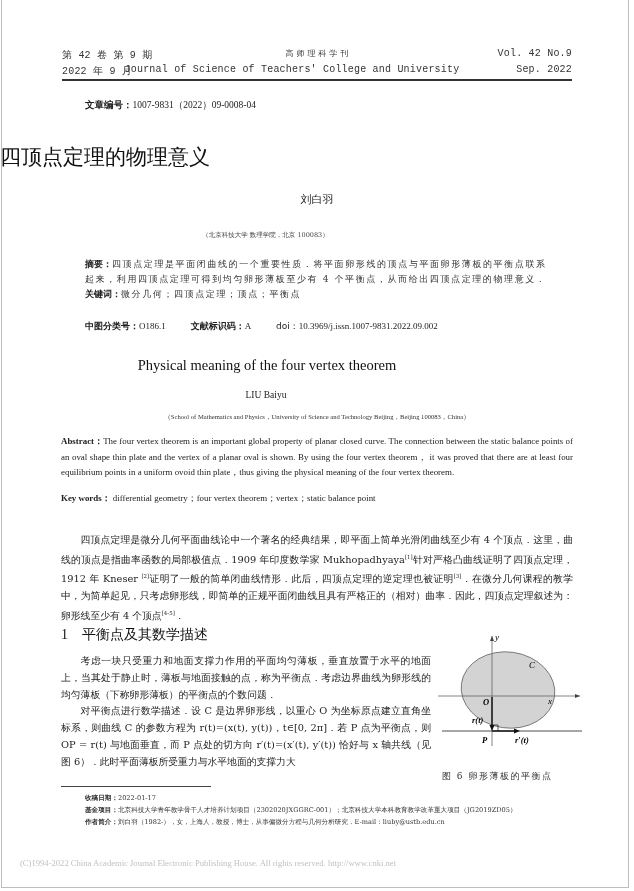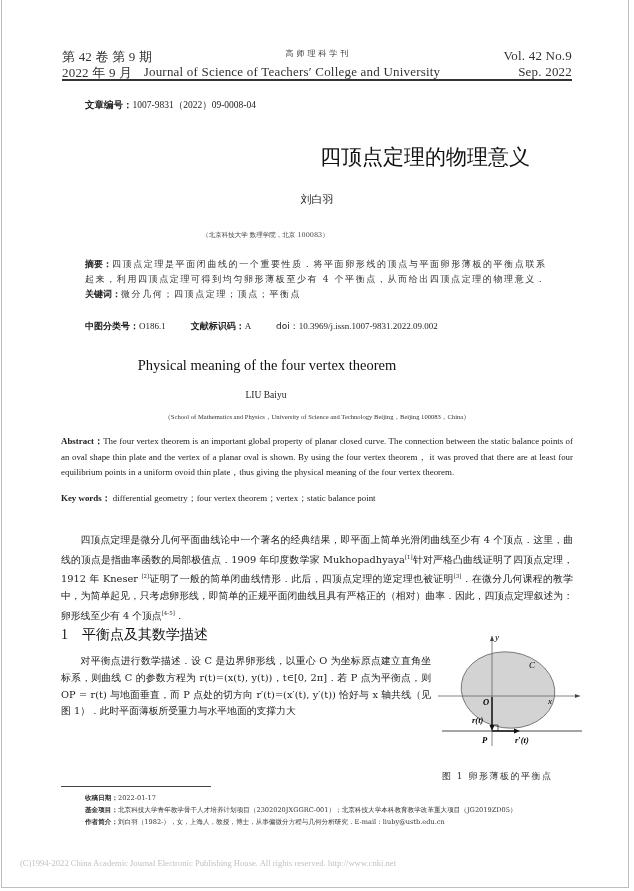--- a/index.html
+++ b/index.html
@@ -1,24 +1,24 @@
 <!DOCTYPE html>
 <html><head>
 <meta charset="utf-8">
 <style>
   html, body { margin:0; padding:0; background:#fff; }
   body { width:634px; height:891px; position:relative; overflow:hidden; font-family:"DejaVu Serif", serif; color:#222; }
   .frame { position:absolute; left:1px; top:-2px; width:628px; height:890px; border:1px solid #bdbdbd; border-top:none; box-sizing:border-box; }
   .abs { position:absolute; white-space:nowrap; }
-  .hdr { font-size:13px; color:#333; letter-spacing:0.2px; font-family:Liberation Serif, serif; }
+  .hdr { font-size:10px; color:#333; letter-spacing:0.2px; font-family:Liberation Mono, monospace; }
   .hdr-rule { position:absolute; left:62px; top:79px; width:510px; height:1.6px; background:#333; }
   .serif { font-family:"Liberation Serif", serif; }
   .art-no { left:85px; top:99px; font-size:9.5px; }
   .art-no .lbl { font-family:"DejaVu Sans", sans-serif; font-weight:bold; }
-  .title-cn { left:0; width:530px; top:143px; text-align:right; font-size:21px; font-family:"DejaVu Serif", serif; color:#111; }
+  .title-cn { left:0; width:530px; top:143px; text-align:left; font-size:21px; font-family:"DejaVu Serif", serif; color:#111; }
   .author-cn { left:0; width:634px; top:192px; text-align:center; font-size:11px; }
   .affil-cn { left:0; width:531px; top:231px; text-align:center; font-size:6.5px; color:#444; }
   .absblock { left:85px; width:470px; top:257px; font-size:9px; line-height:15px; white-space:normal; color:#333; }
   .absblock .lbl { font-family:"DejaVu Sans", sans-serif; font-weight:bold; color:#222; }
   .absblock .body { letter-spacing:1.6px; font-family:"DejaVu Serif", serif; }
   .meta { left:85px; top:320px; font-size:9px; }
   .meta .lbl { font-family:"DejaVu Sans", sans-serif; font-weight:bold; }
   .meta .val { font-family:"Liberation Serif", serif; margin-right:22px; }
   .meta .doi { font-family:"DejaVu Sans", sans-serif; }
   .title-en { left:0; width:534px; top:357px; text-align:center; font-size:14.5px; font-family:"Liberation Serif", serif; color:#111; }
@@ -87,21 +87,22 @@
 </div>
 
 <div class="abs intro">
   <p><span>四顶点定理是微分几何平面曲线论中一个著名的经典结果，即平面上简单光滑闭曲线至少有 4 个顶点．这里，曲线的顶点是指曲率函数的局部极值点．1909 年印度数学家 Mukhopadhyaya</span><sup>[1]</sup><span>针对严格凸曲线证明了四顶点定理，1912 年 Kneser </span><sup>[2]</sup><span>证明了一般的简单闭曲线情形．此后，四顶点定理的逆定理也被证明</span><sup>[3]</sup><span>．在微分几何课程的教学中，为简单起见，只考虑卵形线，即简单的正规平面闭曲线且具有严格正的（相对）曲率．因此，四顶点定理叙述为：卵形线至少有 4 个顶点</span><sup>[4-5]</sup><span>．</span></p>
 </div>
 
 <div class="abs sec">
   <span class="num">1</span><span>平衡点及其数学描述</span>
 </div>
 <div class="abs body2">
-  <p>对平衡点进行数学描述．设 C 是边界卵形线，以重心 O 为坐标原点建立直角坐标系，则曲线 C 的参数方程为 r(t)=(x(t), y(t))，t∈[0, 2π]．若 P 点为平衡点，则 OP = r(t) 与地面垂直，而 P 点处的切方向 r′(t)=(x′(t), y′(t)) 恰好与 x 轴共线（见图 1）．此时平面薄板所受重力与水平地面的支撑力大</p>
+  <p>考虑一块只受重力和地面支撑力作用的平面均匀薄板，垂直放置于水平的地面上，当其处于静止时，薄板与地面接触的点，称为平衡点．考虑边界曲线为卵形线的均匀薄板（下称卵形薄板）的平衡点的个数问题．</p>
+  <p>对平衡点进行数学描述．设 C 是边界卵形线，以重心 O 为坐标原点建立直角坐标系，则曲线 C 的参数方程为 r(t)=(x(t), y(t))，t∈[0, 2π]．若 P 点为平衡点，则 OP = r(t) 与地面垂直，而 P 点处的切方向 r′(t)=(x′(t), y′(t)) 恰好与 x 轴共线（见图 6）．此时平面薄板所受重力与水平地面的支撑力大</p>
 </div>
 
 <svg class="fig" viewBox="0 0 160 130">
   <ellipse cx="78" cy="62" rx="47" ry="38" fill="#d3d3d3" stroke="#666" stroke-width="0.8" transform="rotate(8 78 62)"></ellipse>
   <line x1="12" y1="103" x2="152" y2="103" stroke="#888" stroke-width="1.6"></line>
   <line x1="8" y1="68" x2="150" y2="68" stroke="#666" stroke-width="0.8"></line>
   <polygon points="150,68 145,66 145,70" fill="#444"></polygon>
   <line x1="62" y1="8" x2="62" y2="118" stroke="#666" stroke-width="0.8"></line>
   <polygon points="62,8 60,13 64,13" fill="#444"></polygon>
   <line x1="62" y1="69" x2="62" y2="98" stroke="#111" stroke-width="1.4"></line>
@@ -110,21 +111,21 @@
   <polygon points="90,103 84,100.5 84,105.5" fill="#111"></polygon>
   <polyline points="62,97 68,97 68,103" fill="none" stroke="#111" stroke-width="0.7"></polyline>
   <text x="65" y="12" font-size="9" font-style="italic" font-family="Liberation Serif, serif">y</text>
   <text x="118" y="76" font-size="9" font-style="italic" font-family="Liberation Serif, serif">x</text>
   <text x="99" y="40" font-size="9" font-style="italic" font-family="Liberation Serif, serif">C</text>
   <text x="53" y="77" font-size="8.5" font-style="italic" font-weight="bold" font-family="Liberation Serif, serif">O</text>
   <text x="42" y="95" font-size="8.5" font-style="italic" font-weight="bold" font-family="Liberation Serif, serif">r(t)</text>
   <text x="52" y="115" font-size="8.5" font-style="italic" font-weight="bold" font-family="Liberation Serif, serif">P</text>
   <text x="85" y="115" font-size="8.5" font-style="italic" font-weight="bold" font-family="Liberation Serif, serif">r′(t)</text>
 </svg>
-<div class="abs figcap">图 1   卵形薄板的平衡点</div>
+<div class="abs figcap">图 6   卵形薄板的平衡点</div>
 
 <div class="fn-rule"></div>
 <div class="abs fn" style="top:794px;text-align:right;">
   <span class="lbl">收稿日期：</span><span>2022-01-17</span>
 </div>
 <div class="abs fn" style="top:806px;">
   <span class="lbl">基金项目：</span><span>北京科技大学青年教学骨干人才培养计划项目（2302020JXGGRC-001）；北京科技大学本科教育教学改革重大项目（JG2019ZD05）</span>
 </div>
 <div class="abs fn" style="top:818px;">
   <span class="lbl">作者简介：</span><span>刘白羽（1982-），女，上海人，教授，博士，从事偏微分方程与几何分析研究．E-mail：liuby@ustb.edu.cn</span>

